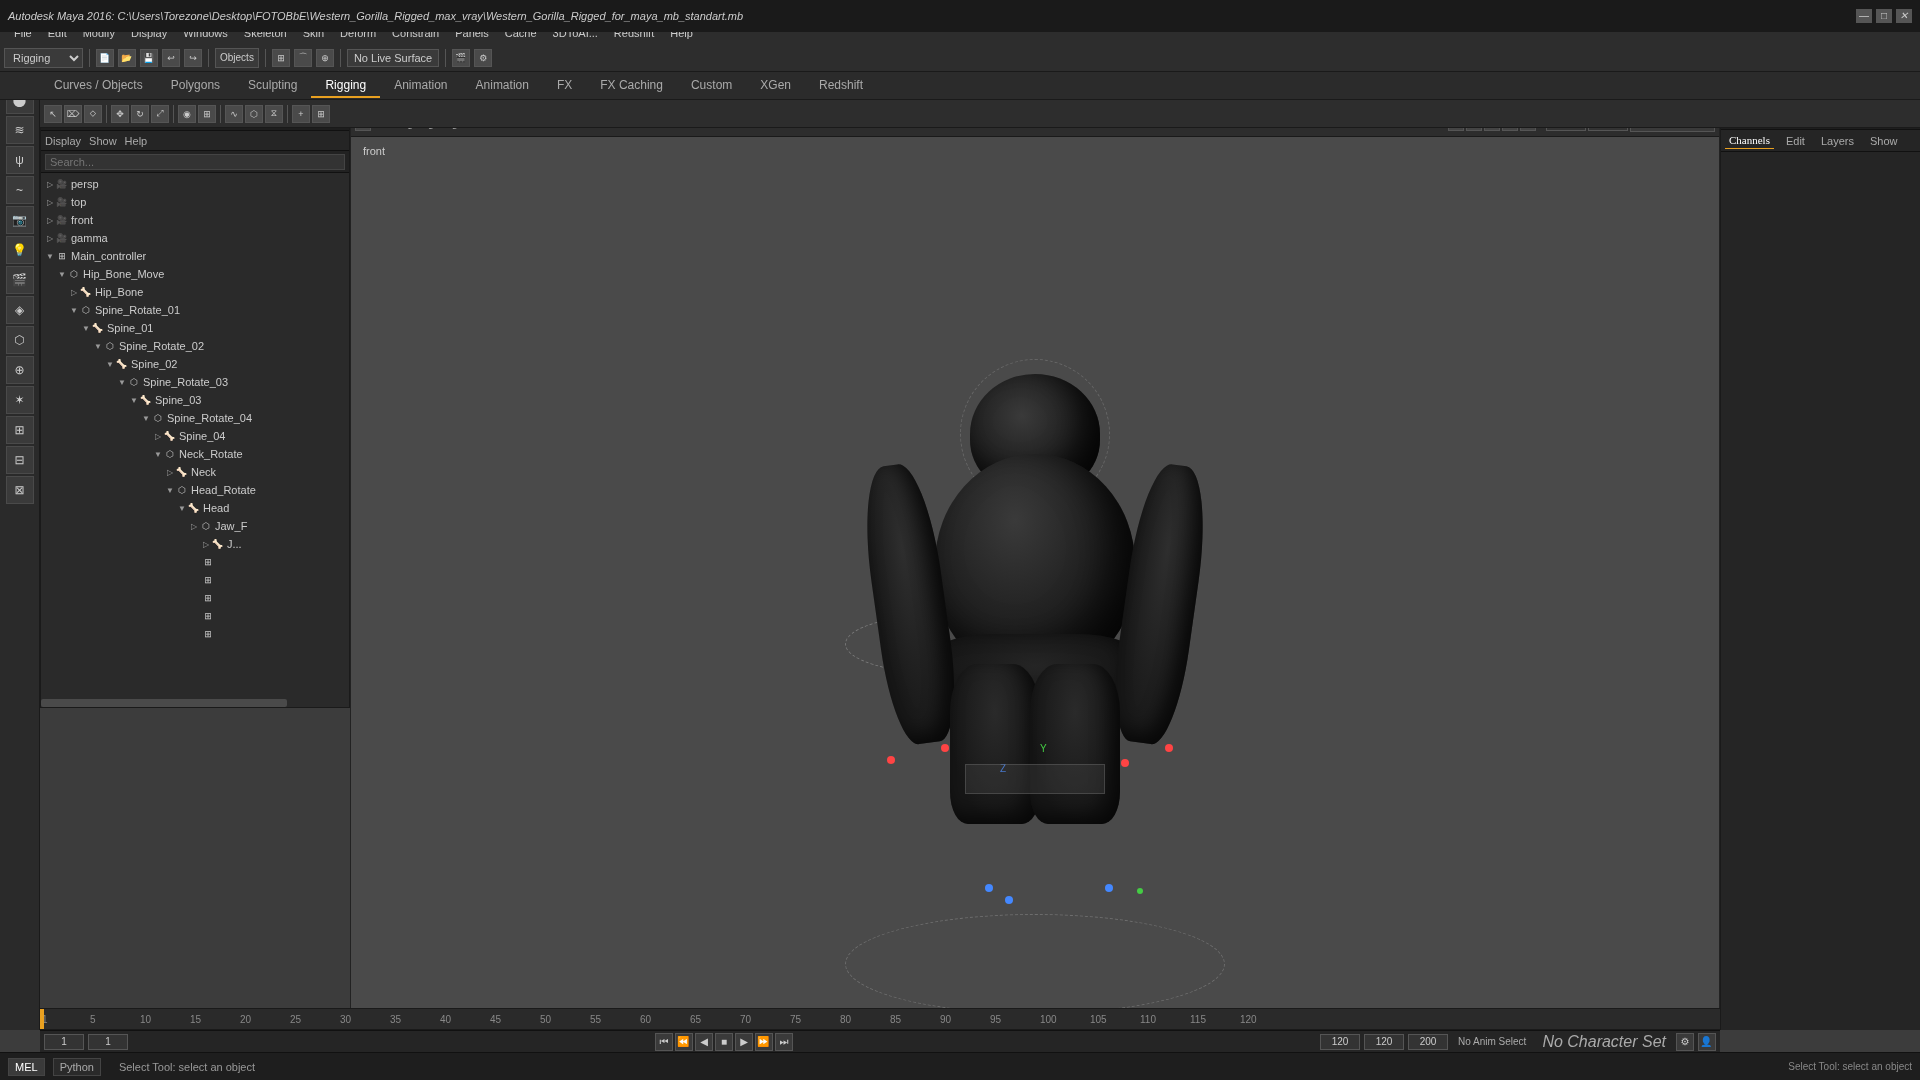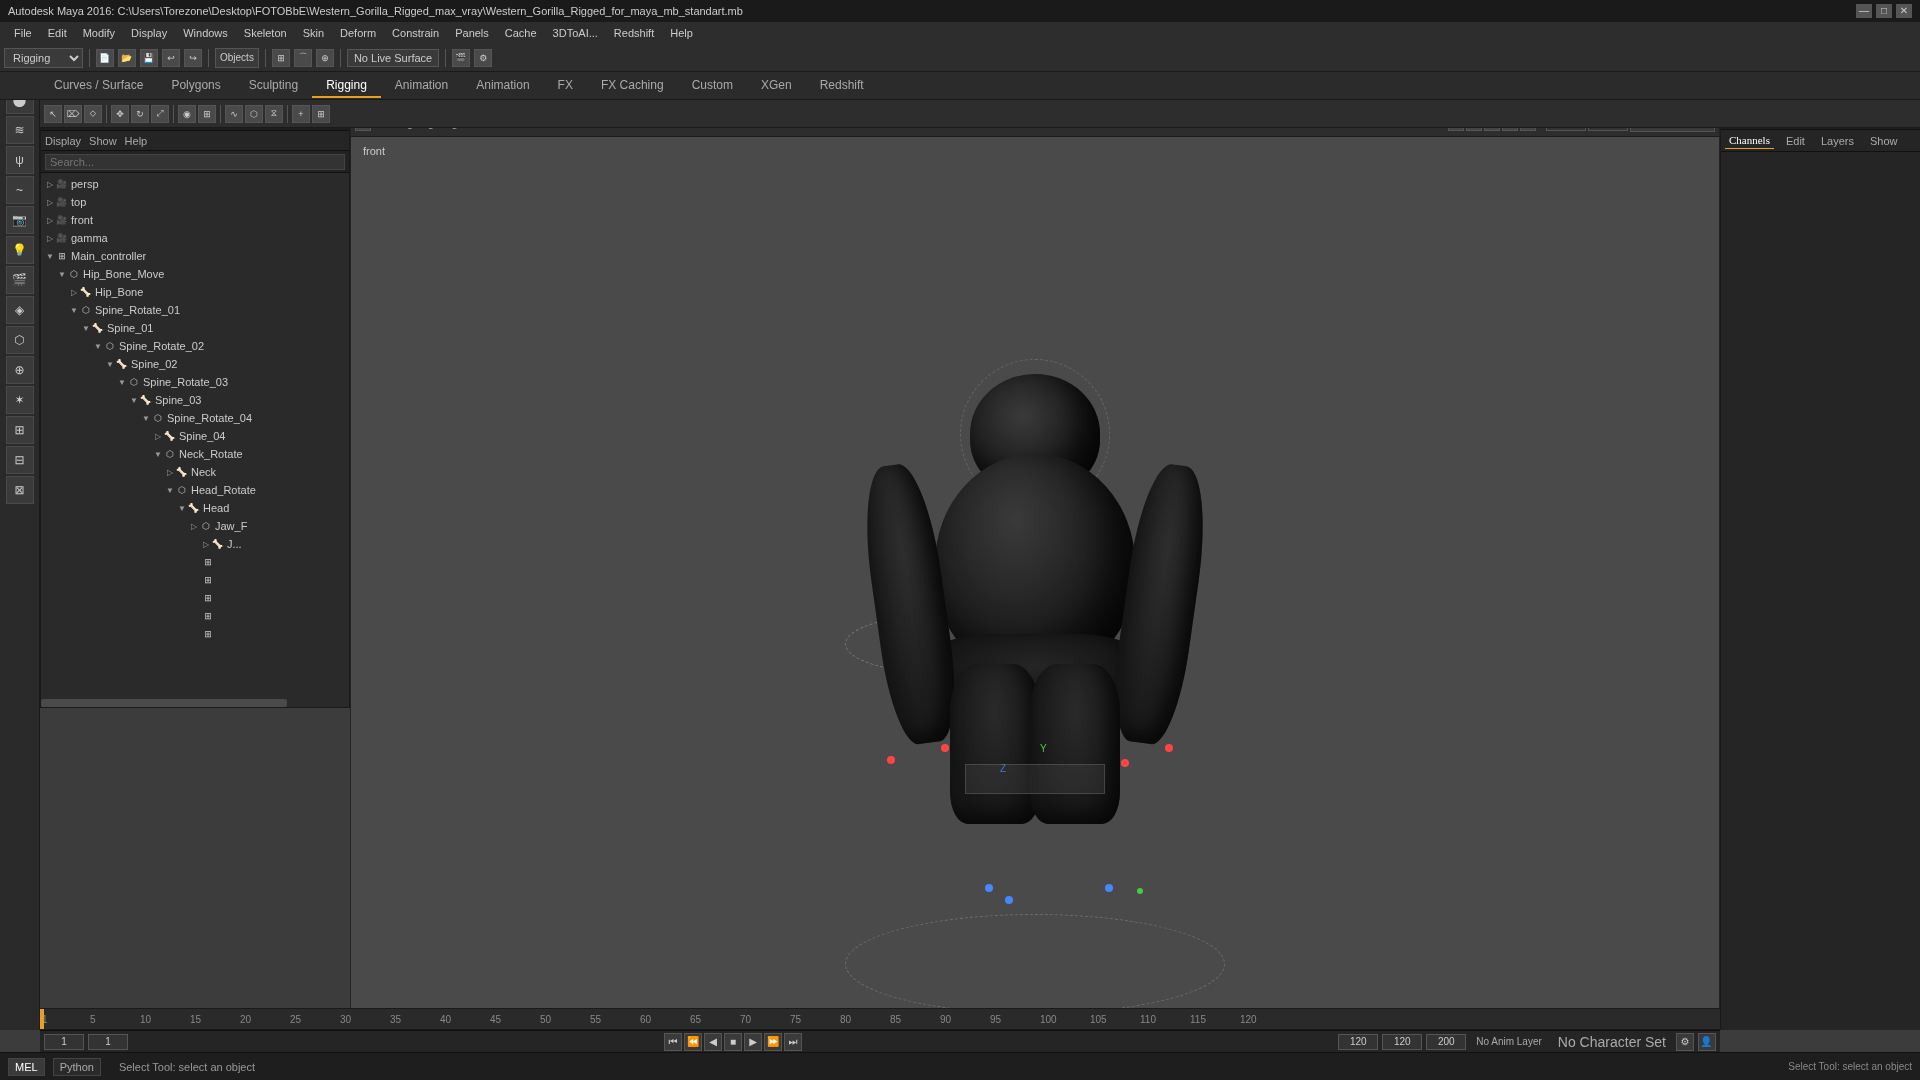--- a/index.html
+++ b/index.html
@@ -10,30 +10,31 @@
       font-family: 'Segoe UI', Arial, sans-serif;
       font-size: 12px;
       color: #cccccc;
       overflow: hidden;
       position: relative;
     }
 
     
     #title-bar {
       width: 100%;
-      height: 22px;
+      height: 32px;
       background: #1a1a1a;
       display: flex;
       align-items: center;
       justify-content: space-between;
       padding: 9px 8px;
       position: absolute;
       top: 0;
       left: 0;
       z-index: 100;
+      font-style: italic;
     }
     #title-bar .title-text {
       font-size: 11px;
       color: #cccccc;
     }
     #title-bar .window-controls {
       display: flex;
       gap: 4px;
     }
     #title-bar .window-controls span {
@@ -623,23 +624,24 @@
       align-items: center;
       justify-content: center;
       cursor: pointer;
     }
     .no-anim-layer {
       font-size: 10px;
       color: #aaa;
       padding: 0 6px;
     }
     .no-char-set {
-      font-size: 14px;
+      font-size: 16px;
       color: #aaa;
       padding: 0 6px;
+      font-style: italic;
     }
 
     
     .vp-icon {
       width: 16px;
       height: 16px;
       background: #444;
       border: 1px solid #555;
       display: inline-flex;
       align-items: center;
@@ -711,21 +713,21 @@
   <div class="toolbar-icon">⌒</div>
   <div class="toolbar-icon">⊕</div>
   <div class="toolbar-sep"></div>
   <span class="no-live-surface">No Live Surface</span>
   <div class="toolbar-sep"></div>
   <div class="toolbar-icon">🎬</div>
   <div class="toolbar-icon">⚙</div>
 </div>
 
 <div id="module-tabs">
-  <div class="module-tab">Curves / Surface</div>
+  <div class="module-tab">Curves / Objects</div>
   <div class="module-tab">Polygons</div>
   <div class="module-tab">Sculpting</div>
   <div class="module-tab active">Rigging</div>
   <div class="module-tab">Animation</div>
   <div class="module-tab">Animation</div>
   <div class="module-tab">FX</div>
   <div class="module-tab">FX Caching</div>
   <div class="module-tab">Custom</div>
   <div class="module-tab">XGen</div>
   <div class="module-tab">Redshift</div>
@@ -1109,21 +1111,21 @@
     <div class="pb-btn">⏪</div>
     <div class="pb-btn">◀</div>
     <div class="pb-btn">■</div>
     <div class="pb-btn">▶</div>
     <div class="pb-btn">⏩</div>
     <div class="pb-btn">⏭</div>
   </div>
   <input type="text" class="pb-input" value="120" style="">
   <input type="text" class="pb-input" value="120" style="">
   <input type="text" class="pb-input" value="200" style="">
-  <span class="no-anim-layer">No Anim Layer</span>
+  <span class="no-anim-layer">No Anim Select</span>
   <span class="no-char-set">No Character Set</span>
   <div class="pb-btn">⚙</div>
   <div class="pb-btn">👤</div>
 </div>
 
 <div id="status-bar">
   <span class="status-tab active">MEL</span>
   <span class="status-tab">Python</span>
   <span id="status-message">Select Tool: select an object</span>
   <div style="margin-left:auto;display:flex;align-items:center;gap:8px">

